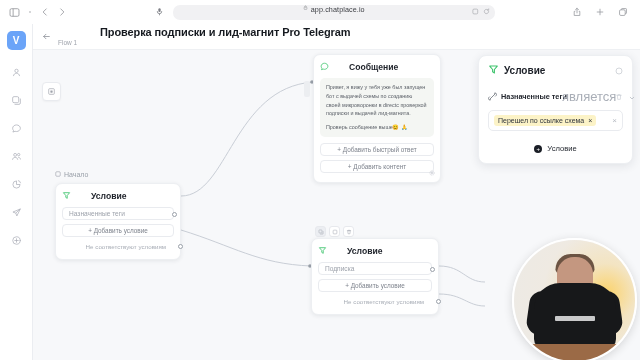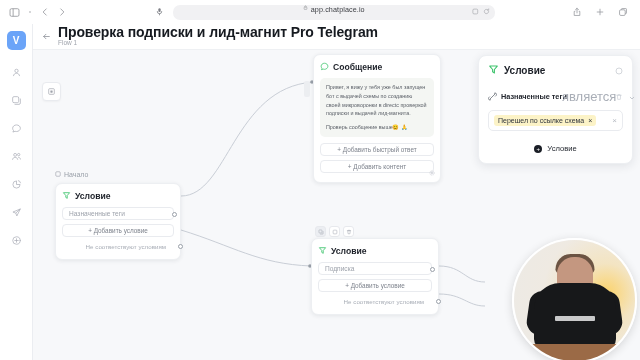--- a/index.html
+++ b/index.html
@@ -57,21 +57,21 @@
     color: #a9adb6; margin-bottom: 4px;
   }
 
   
   .header {
     position: absolute; left: 33px; top: 0; width: 607px; height: 26px;
     background: #ffffff; display: flex; align-items: center; padding-left: 9px;
     border-bottom: 1px solid #eef0f3;
   }
   .back-arrow { color: #8d9199; margin-right: 7px; display: flex; }
-  .htitle { font-size: 14px; font-weight: 700; color: #161a20; line-height: 11px; letter-spacing: -.1px; }
+  .htitle { font-size: 11px; font-weight: 700; color: #161a20; line-height: 11px; letter-spacing: -.1px; margin-left: 42px; }
   .hsub { font-size: 6.5px; color: #a0a4ad; line-height: 8px; margin-top: 1px; }
 
   
   .canvas {
     position: absolute; left: 33px; top: 26px; width: 607px; height: 310px;
     background: #f7f8fa; overflow: hidden;
   }
   .canvas-tool {
     position: absolute; left: 9px; top: 32px; width: 19px; height: 19px;
     background: #ffffff; border: 1px solid #e9ebef; border-radius: 4px;
@@ -80,21 +80,21 @@
   }
 
   svg.links { position: absolute; left: 0; top: 0; width: 607px; height: 310px; }
 
   
   .node {
     position: absolute; background: #ffffff; border-radius: 7px;
     box-shadow: 0 1px 4px rgba(30,40,60,.09); border: 1px solid #edeff2;
     padding: 6px 6px 7px 6px;
   }
-  .node-title { display: flex; align-items: center; gap: 4px; margin-bottom: 5px; }
+  .node-title { display: flex; align-items: center; gap: 20px; margin-bottom: 5px; }
   .node-title .ttl { font-size: 8.6px; font-weight: 700; color: #1d2129; }
   .node-sub-label {
     position: absolute; font-size: 7px; color: #9aa0a9;
     display: flex; align-items: center; gap: 3px;
   }
 
   .field-row {
     height: 13px; border: 1px solid #e9ebef; border-radius: 4px;
     display: flex; align-items: center; padding: 0 6px;
     font-size: 6.6px; color: #9da2ab; background: #fff; margin-bottom: 4px;

